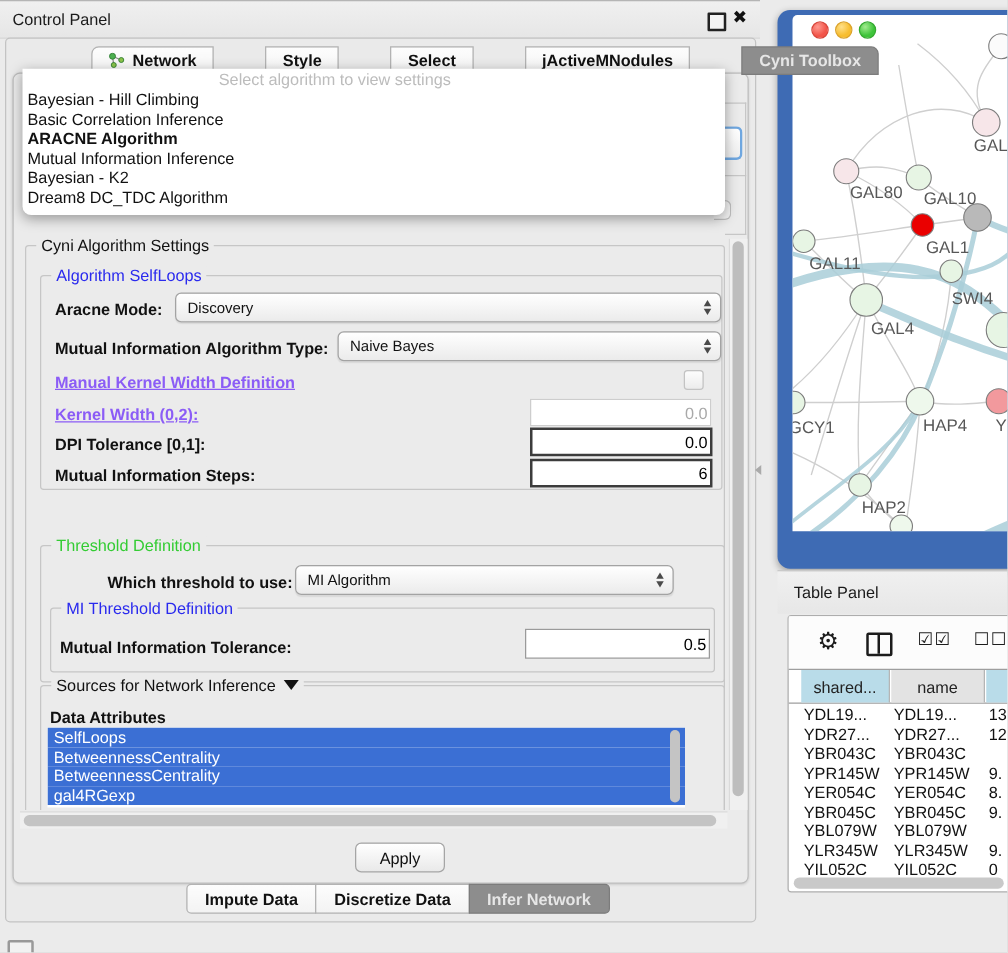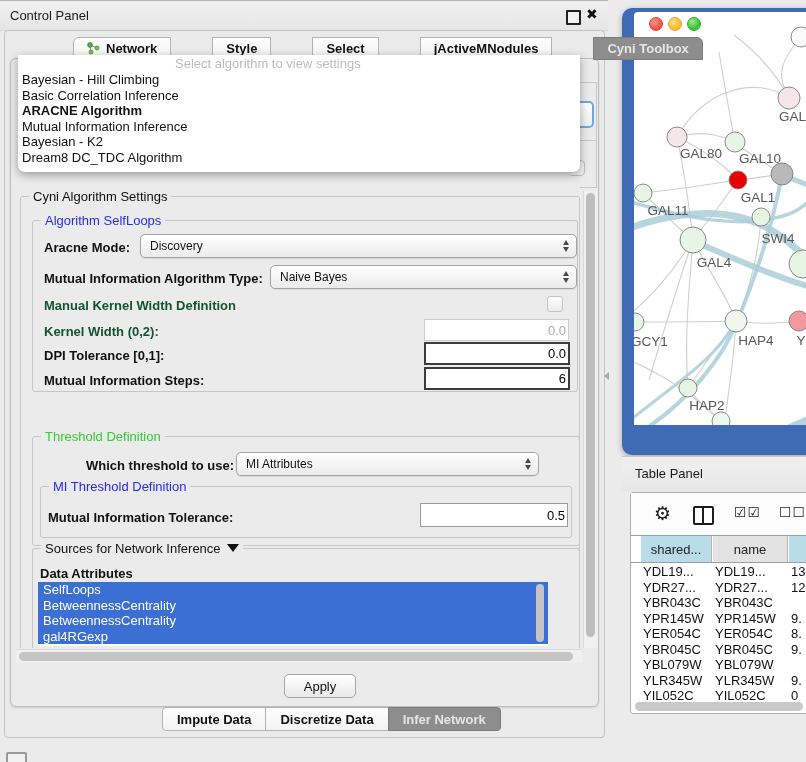--- a/index.html
+++ b/index.html
@@ -1,38 +1,38 @@
 <!DOCTYPE html>
 <html><head>
 <meta charset="utf-8">
 <style>
   html,body{margin:0;padding:0;background:#d9d9d9;}
   .screen{position:relative;width:806px;height:762px;background:#ebebeb;overflow:hidden;
           font-family:"Liberation Sans",sans-serif;color:#111;}
   .lbl{position:absolute;font-size:13px;white-space:nowrap;}
   .bold{font-weight:bold;}
-  .dis{color:#14532d;}
+  .dis{color:#8b5cf6;text-decoration:underline;}
   
   .cp-titlebar{position:absolute;left:0;top:0;width:608px;height:29px;
                background:linear-gradient(#f0f0f0,#e6e6e6);border-top:1px solid #b5b5b5;border-bottom:1px solid #d6d6d6;}
   .cp-title{position:absolute;left:10px;top:7px;font-size:13px;color:#1a1a1a;}
   .float-ico{position:absolute;left:566px;top:9px;width:11px;height:11px;border:2px solid #222;border-radius:1px;background:#f4f4f4;cursor:pointer;}
   .close-ico{position:absolute;left:586px;top:5px;font-size:14px;font-weight:bold;color:#111;cursor:pointer;font-family:"DejaVu Sans",sans-serif;}
   .cp-outer{position:absolute;left:4px;top:30px;width:599px;height:706px;border:1px solid #c3c3c3;border-radius:4px;background:#eaeaea;}
   .cp-inner{position:absolute;left:10px;top:58px;width:587px;height:647px;border:1px solid #bdbdbd;border-radius:6px;
             background:#ebebeb;box-shadow:0 1px 2px rgba(0,0,0,.12);}
   
   .tabstrip{position:absolute;left:74px;top:37px;height:23px;display:flex;z-index:20;gap:42px;}
   .tab{height:21px;border:1px solid #b3b3b3;background:linear-gradient(#fdfdfd,#f3f3f3);
        font-size:13px;font-weight:bold;display:flex;align-items:center;padding:0 13px;margin-left:-1px;cursor:pointer;white-space:nowrap;}
   .tab.sel{background:#8d8d8d;color:#e6e6e6;border-color:#7c7c7c;}
   .tab:first-child{border-radius:6px 0 0 0;}
   .tab:last-child{border-radius:0 6px 0 0;}
   .tab .nticon{margin-right:6px;}
-  .btabstrip{position:absolute;left:163px;top:707px;height:24px;display:flex;z-index:20;align-items:flex-end;}
+  .btabstrip{position:absolute;left:150px;top:707px;height:24px;display:flex;z-index:20;align-items:flex-end;}
   .btab{height:22px;border:1px solid #b3b3b3;background:linear-gradient(#fdfdfd,#f3f3f3);
         font-size:13px;font-weight:bold;display:flex;align-items:center;padding:0 14px;margin-left:-1px;cursor:pointer;white-space:nowrap;}
   .btab.sel{background:#8d8d8d;color:#e6e6e6;border-color:#7c7c7c;}
   .btab:first-child{border-radius:4px 0 0 4px;}
   .btab:last-child{border-radius:0 4px 4px 0;}
   
   .popup{position:absolute;left:18px;top:55px;width:562px;height:117px;background:#fff;
          border-radius:0 0 7px 7px;box-shadow:0 3px 10px rgba(0,0,0,.35);z-index:50;overflow:hidden;}
   .popup .ph{position:absolute;left:157px;top:1px;font-size:13px;color:#bcbcbc;}
   .pitem{position:absolute;left:4px;font-size:13px;height:15px;line-height:15px;cursor:pointer;white-space:nowrap;}
@@ -186,21 +186,21 @@
 
     <div class="lbl bold" style="left:30px;top:183px">Mutual Information Steps:</div>
     <div class="field f-strong" style="left:410px;top:177px;width:140px;height:19px">6</div>
 
 
     <div class="grp" style="left:18px;top:246px;width:546px;height:108px">
       <span class="gt" style="color:#33cc33">Threshold Definition</span>
     </div>
     <div class="lbl bold" style="left:72px;top:268px">Which threshold to use:</div>
     <div class="combo" style="left:222px;top:262px;width:292px;height:22px">
-      <span>MI Attributes</span>
+      <span>MI Algorithm</span>
       <span class="arrows">
           <span class="tri-up"></span>
           <span class="tri-dn"></span>
         </span>
     </div>
     <div class="grp" style="left:26px;top:296px;width:530px;height:50px">
       <span class="gt" style="color:#2a2aee">MI Threshold Definition</span>
     </div>
     <div class="lbl bold" style="left:34px;top:320px">Mutual Information Tolerance:</div>
     <div class="field f-norm" style="left:406px;top:313px;width:144px;height:22px">0.5</div>

